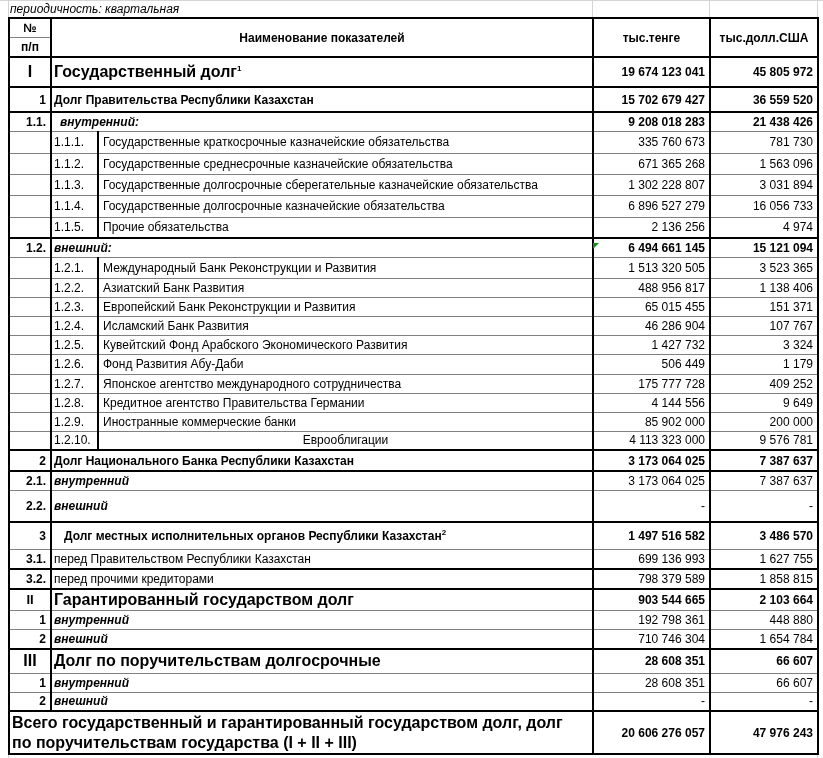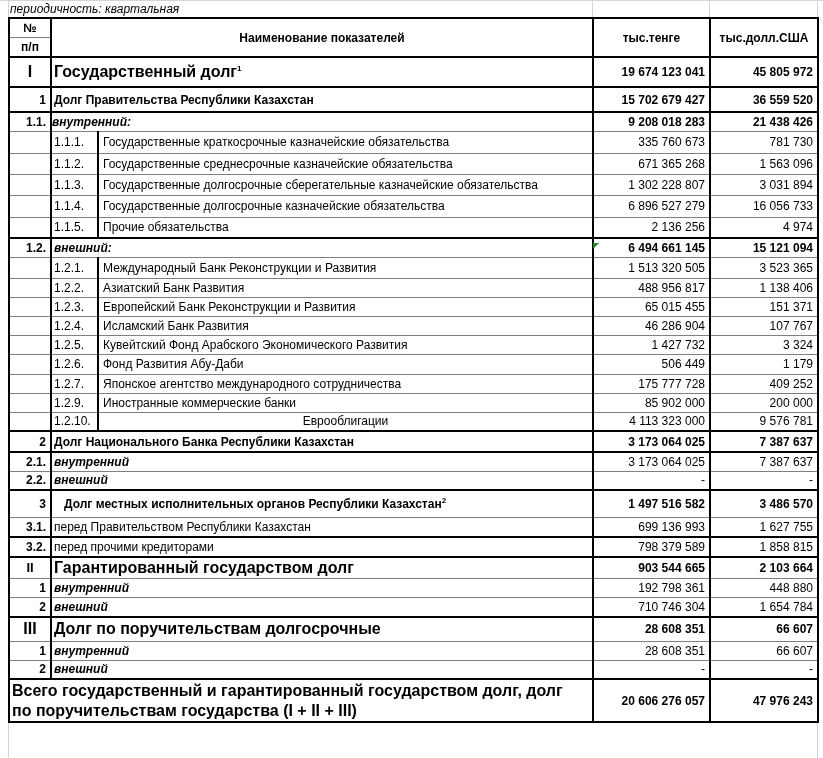--- a/index.html
+++ b/index.html
@@ -55,21 +55,21 @@
           <td style="text-align:right;border-right:2px solid #000;border-top:2px solid #000;font-weight:bold;">45 805 972</td>
         </tr>
         <tr style="height: 25px;">
           <td style="text-align:right;font-weight:bold;border-left:2px solid #000;border-right:2px solid #000;border-top:2px solid #000;">1</td>
           <td style="border-right:2px solid #000;border-top:2px solid #000;padding-left:2px;font-weight:bold;" colspan="2"><span>Долг Правительства Республики Казахстан</span></td>
           <td style="text-align:right;border-right:2px solid #000;border-top:2px solid #000;font-weight:bold;">15 702 679 427</td>
           <td style="text-align:right;border-right:2px solid #000;border-top:2px solid #000;font-weight:bold;">36 559 520</td>
         </tr>
         <tr style="height: 19px;">
           <td style="text-align:right;font-weight:bold;border-left:2px solid #000;border-right:2px solid #000;border-top:2px solid #000;">1.1.</td>
-          <td style="border-right:2px solid #000;border-top:2px solid #000;padding-left:0;font-weight:bold;font-style:italic;" colspan="2"><span>внутренний:</span></td>
+          <td style="border-right:2px solid #000;border-top:2px solid #000;padding-left:8px;font-weight:bold;font-style:italic;" colspan="2"><span>внутренний:</span></td>
           <td style="text-align:right;border-right:2px solid #000;border-top:2px solid #000;font-weight:bold;">9 208 018 283</td>
           <td style="text-align:right;border-right:2px solid #000;border-top:2px solid #000;font-weight:bold;">21 438 426</td>
         </tr>
         <tr style="height: 22px;">
           <td style="border-left:2px solid #000;border-right:2px solid #000;border-top:1px solid #808080;"></td>
           <td style="border-right:1px solid #000;border-top:1px solid #808080;padding-left:2px;">1.1.1.</td>
           <td style="border-right:2px solid #000;border-top:1px solid #808080;">Государственные краткосрочные казначейские обязательства</td>
           <td style="text-align:right;border-right:2px solid #000;border-top:1px solid #808080;">335 760 673</td>
           <td style="text-align:right;border-right:2px solid #000;border-top:1px solid #808080;">781 730</td>
         </tr>
@@ -151,20 +151,27 @@
         </tr>
         <tr style="height: 19px;">
           <td style="border-left:2px solid #000;border-right:2px solid #000;border-top:1px solid #808080;"></td>
           <td style="border-right:1px solid #000;border-top:1px solid #808080;padding-left:2px;">1.2.7.</td>
           <td style="border-right:2px solid #000;border-top:1px solid #808080;">Японское агентство международного сотрудничества</td>
           <td style="text-align:right;border-right:2px solid #000;border-top:1px solid #808080;">175 777 728</td>
           <td style="text-align:right;border-right:2px solid #000;border-top:1px solid #808080;">409 252</td>
         </tr>
         <tr style="height: 19px;">
           <td style="border-left:2px solid #000;border-right:2px solid #000;border-top:1px solid #808080;"></td>
+          <td style="border-right:1px solid #000;border-top:1px solid #808080;padding-left:2px;">1.2.8.</td>
+          <td style="border-right:2px solid #000;border-top:1px solid #808080;">Кредитное агентство Правительства Германии</td>
+          <td style="text-align:right;border-right:2px solid #000;border-top:1px solid #808080;">4 144 556</td>
+          <td style="text-align:right;border-right:2px solid #000;border-top:1px solid #808080;">9 649</td>
+        </tr>
+        <tr style="height: 19px;">
+          <td style="border-left:2px solid #000;border-right:2px solid #000;border-top:1px solid #808080;"></td>
           <td style="border-right:1px solid #000;border-top:1px solid #808080;padding-left:2px;">1.2.9.</td>
           <td style="border-right:2px solid #000;border-top:1px solid #808080;">Иностранные коммерческие банки</td>
           <td style="text-align:right;border-right:2px solid #000;border-top:1px solid #808080;">85 902 000</td>
           <td style="text-align:right;border-right:2px solid #000;border-top:1px solid #808080;">200 000</td>
         </tr>
         <tr style="height: 19px;">
           <td style="border-left:2px solid #000;border-right:2px solid #000;border-top:1px solid #808080;"></td>
           <td style="border-right:1px solid #000;border-top:1px solid #808080;padding-left:2px;">1.2.10.</td>
           <td style="border-right:2px solid #000;border-top:1px solid #808080;text-align:center;">Еврооблигации</td>
           <td style="text-align:right;border-right:2px solid #000;border-top:1px solid #808080;">4 113 323 000</td>
@@ -175,21 +182,21 @@
           <td style="border-right:2px solid #000;border-top:2px solid #000;padding-left:2px;font-weight:bold;" colspan="2"><span>Долг Национального Банка Республики Казахстан</span></td>
           <td style="text-align:right;border-right:2px solid #000;border-top:2px solid #000;font-weight:bold;">3 173 064 025</td>
           <td style="text-align:right;border-right:2px solid #000;border-top:2px solid #000;font-weight:bold;">7 387 637</td>
         </tr>
         <tr style="height: 19px;">
           <td style="text-align:right;font-weight:bold;border-left:2px solid #000;border-right:2px solid #000;border-top:2px solid #000;">2.1.</td>
           <td style="border-right:2px solid #000;border-top:2px solid #000;padding-left:2px;font-weight:bold;font-style:italic;" colspan="2"><span>внутренний</span></td>
           <td style="text-align:right;border-right:2px solid #000;border-top:2px solid #000;">3 173 064 025</td>
           <td style="text-align:right;border-right:2px solid #000;border-top:2px solid #000;">7 387 637</td>
         </tr>
-        <tr style="height: 19px;">
+        <tr style="height: 32px;">
           <td style="text-align:right;font-weight:bold;border-left:2px solid #000;border-right:2px solid #000;border-top:1px solid #808080;">2.2.</td>
           <td style="border-right:2px solid #000;border-top:1px solid #808080;padding-left:2px;font-weight:bold;font-style:italic;" colspan="2"><span>внешний</span></td>
           <td style="text-align:right;border-right:2px solid #000;border-top:1px solid #808080;">-</td>
           <td style="text-align:right;border-right:2px solid #000;border-top:1px solid #808080;">-</td>
         </tr>
         <tr style="height: 27px;">
           <td style="text-align:right;font-weight:bold;border-left:2px solid #000;border-right:2px solid #000;border-top:2px solid #000;">3</td>
           <td style="border-right:2px solid #000;border-top:2px solid #000;padding-left:12px;font-weight:bold;" colspan="2"><span>Долг местных исполнительных органов Республики Казахстан</span><sup>2</sup></td>
           <td style="text-align:right;border-right:2px solid #000;border-top:2px solid #000;font-weight:bold;">1 497 516 582</td>
           <td style="text-align:right;border-right:2px solid #000;border-top:2px solid #000;font-weight:bold;">3 486 570</td>

